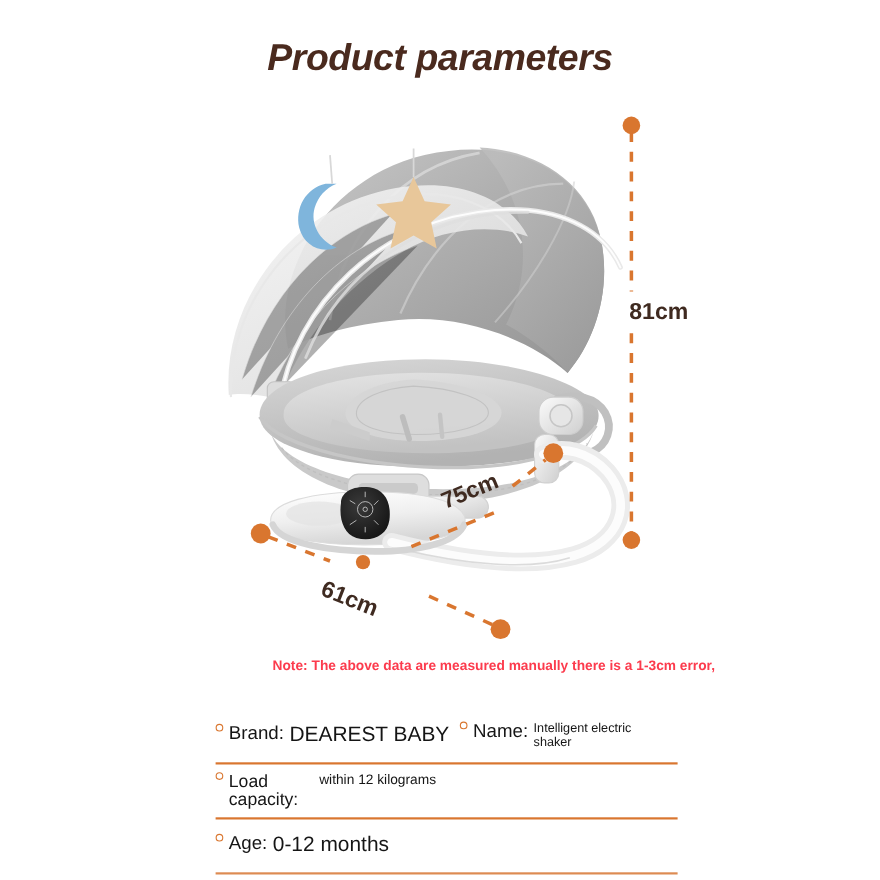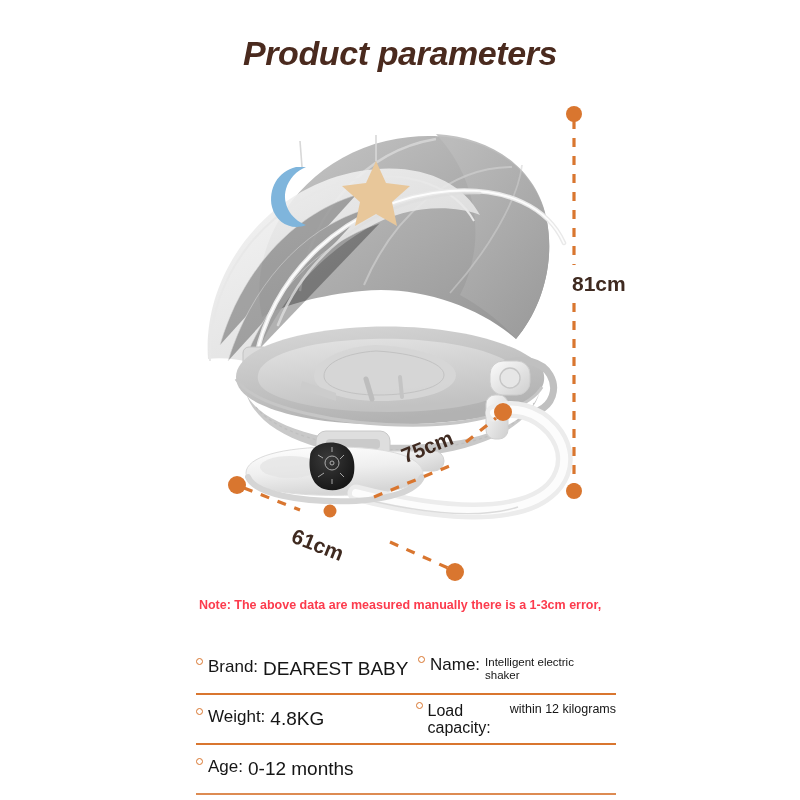--- a/index.html
+++ b/index.html
@@ -73,21 +73,21 @@
     transform: rotate(21.5deg);
     transform-origin: left top;
   }
 
   
   .note {
     position: absolute;
     left: 150px;
     top: 598px;
     width: 500px;
-    text-align: center;
+    text-align: right;
     color: #fc3b4d;
     font-size: 12.5px;
     line-height: 15px;
     font-weight: 600;
   }
   .note .l2 { display: block; }
 
   
   .spec {
     position: absolute;
@@ -393,25 +393,20 @@
         <span class="v">DEAREST BABY</span>
       </div>
       <div class="cell cell-b">
         <span class="bullet"></span>
         <span class="k">Name:</span>
         <span class="v-small">Intelligent electric shaker</span>
       </div>
     </div>
 
     <div class="spec-row">
-      <div class="cell cell-a">
-        <span class="bullet"></span>
-        <span class="k">Weight:</span>
-        <span class="v">4.8KG</span>
-      </div>
       <div class="cell cell-b">
         <span class="bullet"></span>
         <span class="kw" style="white-space: pre;">Load
 capacity:</span>
         <span class="v-mid">within 12 kilograms</span>
       </div>
     </div>
 
     <div class="spec-row">
       <div class="cell cell-a">

